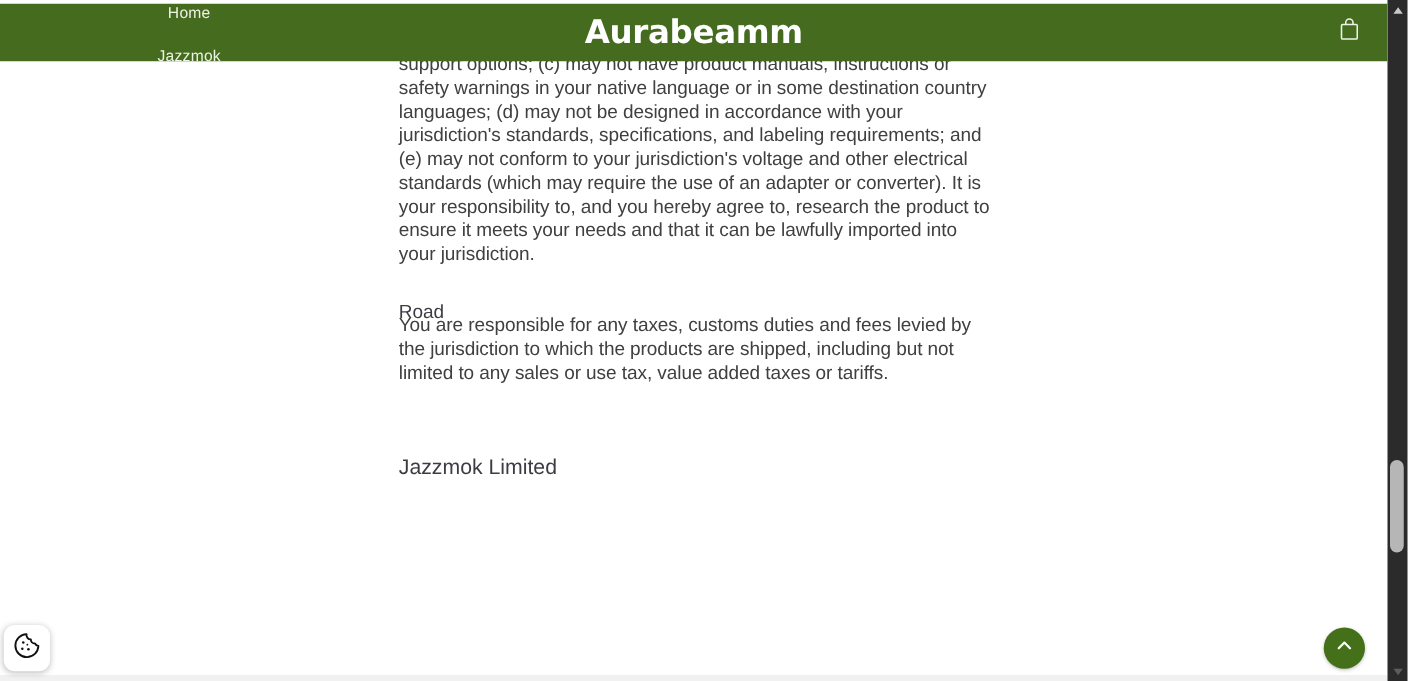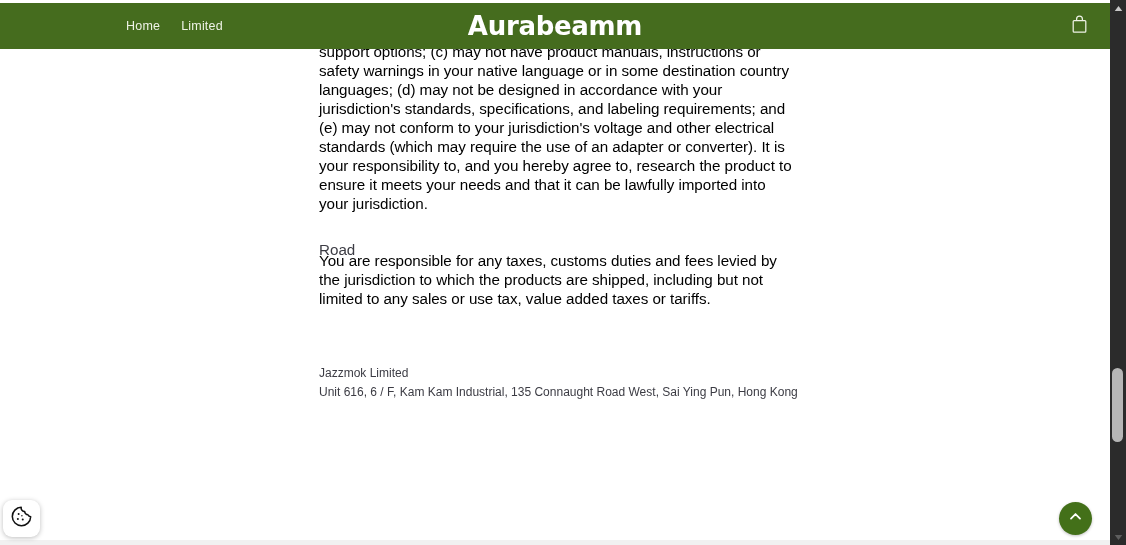--- a/index.html
+++ b/index.html
@@ -42,20 +42,21 @@
     height: 100%;
   }
   .nav-links {
     position: absolute;
     left: 126px;
     top: 0;
     height: 46px;
     display: flex;
     align-items: center;
     gap: 21px;
+    flex-direction: column;
   }
   .nav-link {
     color: #eef2e6;
     font-size: 12.5px;
     letter-spacing: 0.2px;
     text-decoration: none;
     font-family: "Liberation Sans", sans-serif;
     white-space: nowrap;
     cursor: pointer;
   }
@@ -99,42 +100,42 @@
     top: 0;
     width: 1110px;
   }
   .text-col {
     position: absolute;
     left: 319px;
     width: 478px;
   }
   .body-par {
     margin: 0;
-    color: #000000;
+    color: #404040;
     font-size: 15.2px;
     line-height: 19px;
     font-family: "Liberation Sans", sans-serif;
     letter-spacing: -0.05px;
   }
   .section-head {
     margin: 0;
     color: #3c3c44;
     font-size: 15.2px;
     line-height: 19px;
     font-weight: normal;
     font-family: "Liberation Sans", sans-serif;
   }
   #par-intro  { top: 42px; }
   #head-taxes { top: 240px; }
   #par-taxes  { top: 251px; }
   #addr-block { top: 364px; width: 500px; }
   .addr-line {
     margin: 0;
     color: #3c3c44;
-    font-size: 12px;
+    font-size: 17px;
     line-height: 19px;
     font-family: "Liberation Sans", sans-serif;
   }
 
   
   #cookie-button {
     position: absolute;
     left: 3px;
     bottom: 8px;
     width: 37px;
@@ -224,31 +225,30 @@
   <div id="content">
 
     <p class="body-par text-col" id="par-intro">support options; (c) may not have product manuals, instructions or safety warnings in your native language or in some destination country languages; (d) may not be designed in accordance with your jurisdiction's standards, specifications, and labeling requirements; and (e) may not conform to your jurisdiction's voltage and other electrical standards (which may require the use of an adapter or converter). It is your responsibility to, and you hereby agree to, research the product to ensure it meets your needs and that it can be lawfully imported into your jurisdiction.</p>
 
     <h2 class="section-head text-col" id="head-taxes">Road</h2>
 
     <p class="body-par text-col" id="par-taxes">You are responsible for any taxes, customs duties and fees levied by the jurisdiction to which the products are shipped, including but not limited to any sales or use tax, value added taxes or tariffs.</p>
 
     <div class="text-col" id="addr-block">
       <p class="addr-line">Jazzmok Limited</p>
-      <p class="addr-line">Unit 616, 6 / F, Kam Kam Industrial, 135 Connaught Road West, Sai Ying Pun, Hong Kong</p>
     </div>
 
   </div>
 
   <header id="site-header">
     <div id="header-inner">
 
       <nav class="nav-links">
         <a class="nav-link" href="#">Home</a>
-        <a class="nav-link" href="#">Limited</a>
+        <a class="nav-link" href="#">Jazzmok</a>
       </nav>
 
       <div id="brand-logo">
         <span id="brand-logo-text">Aurabeamm</span>
       </div>
 
       <div id="cart-button">
         <span>
           <svg width="17" height="19" viewBox="0 0 17 19" fill="none">
             <path d="M5.6 5.6V4.1a2.9 2.9 0 0 1 5.8 0v1.5" stroke="#eef2e6" stroke-width="1.25" fill="none"></path>

